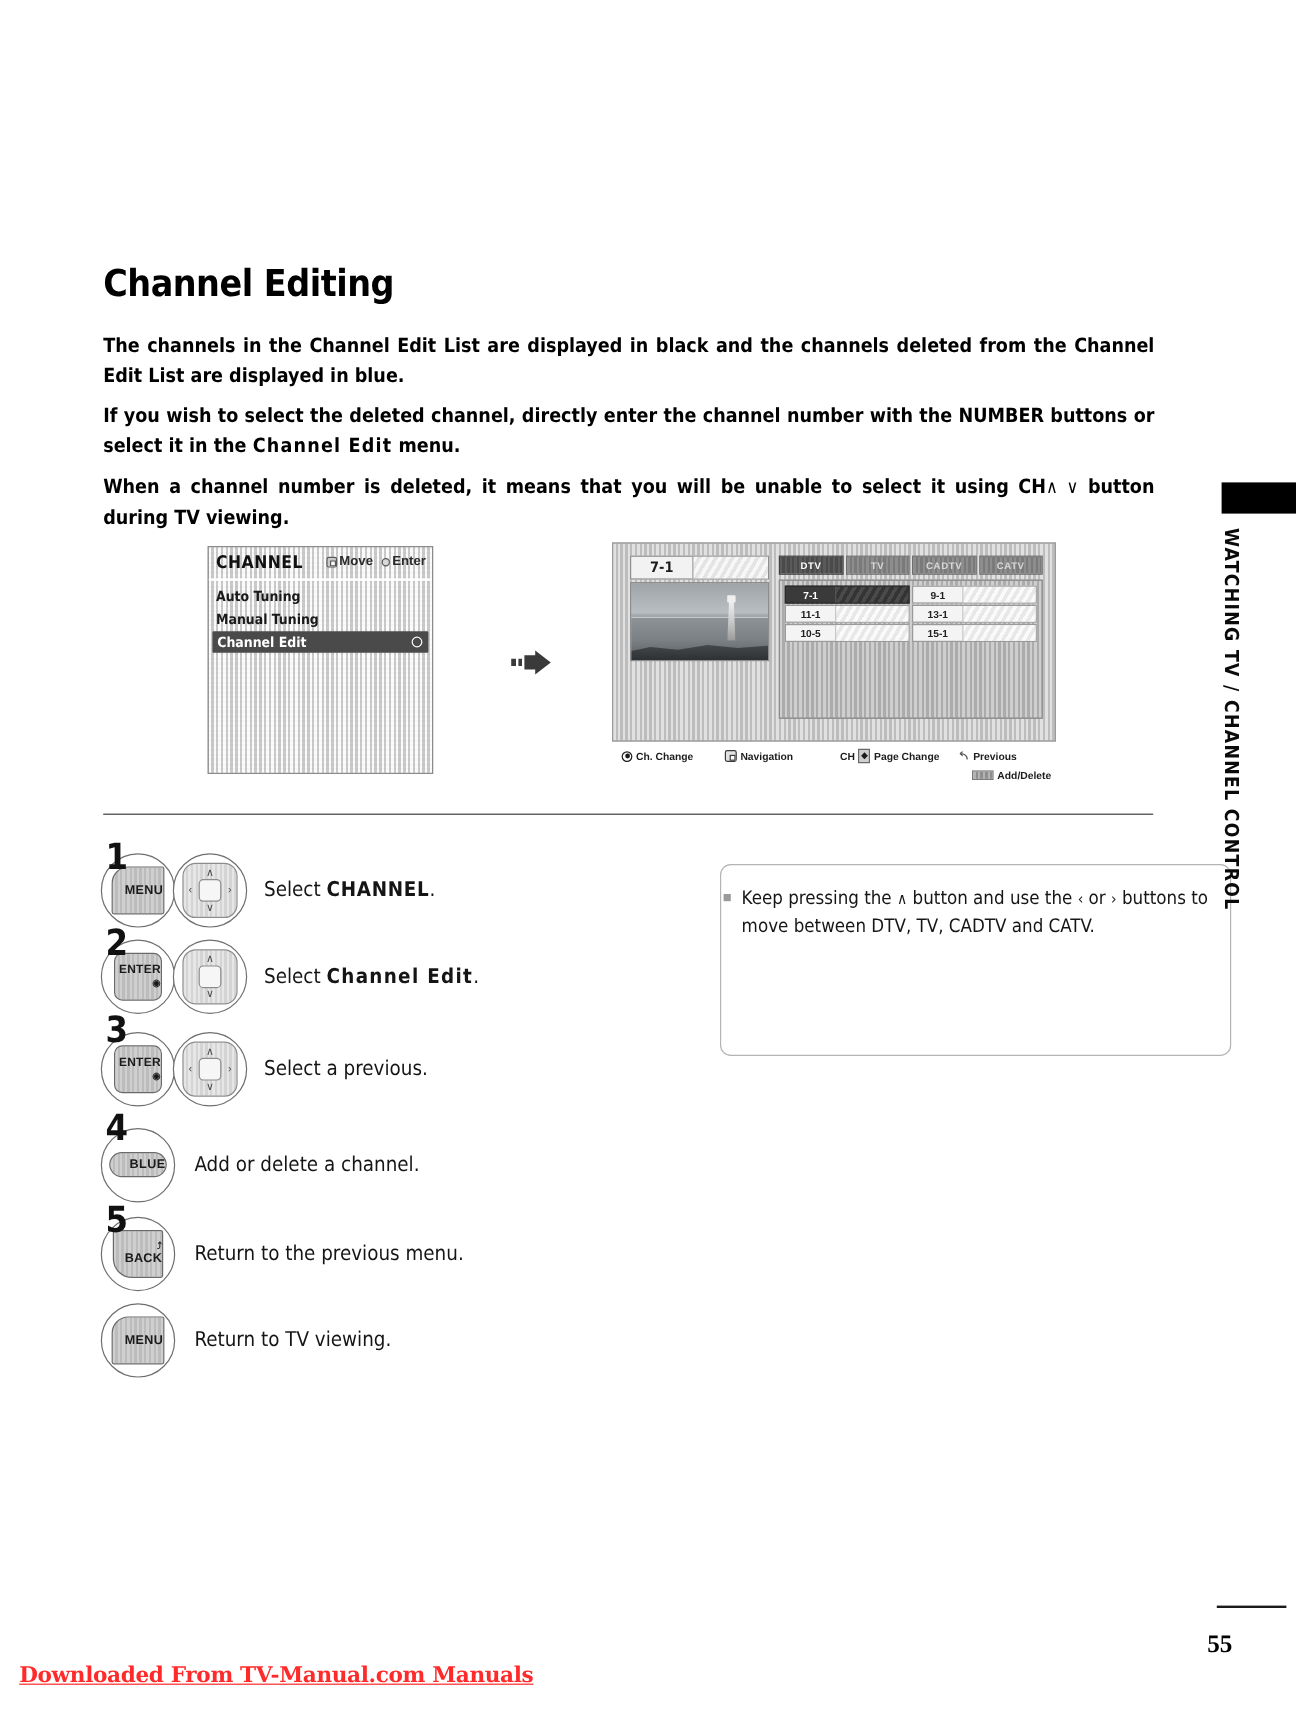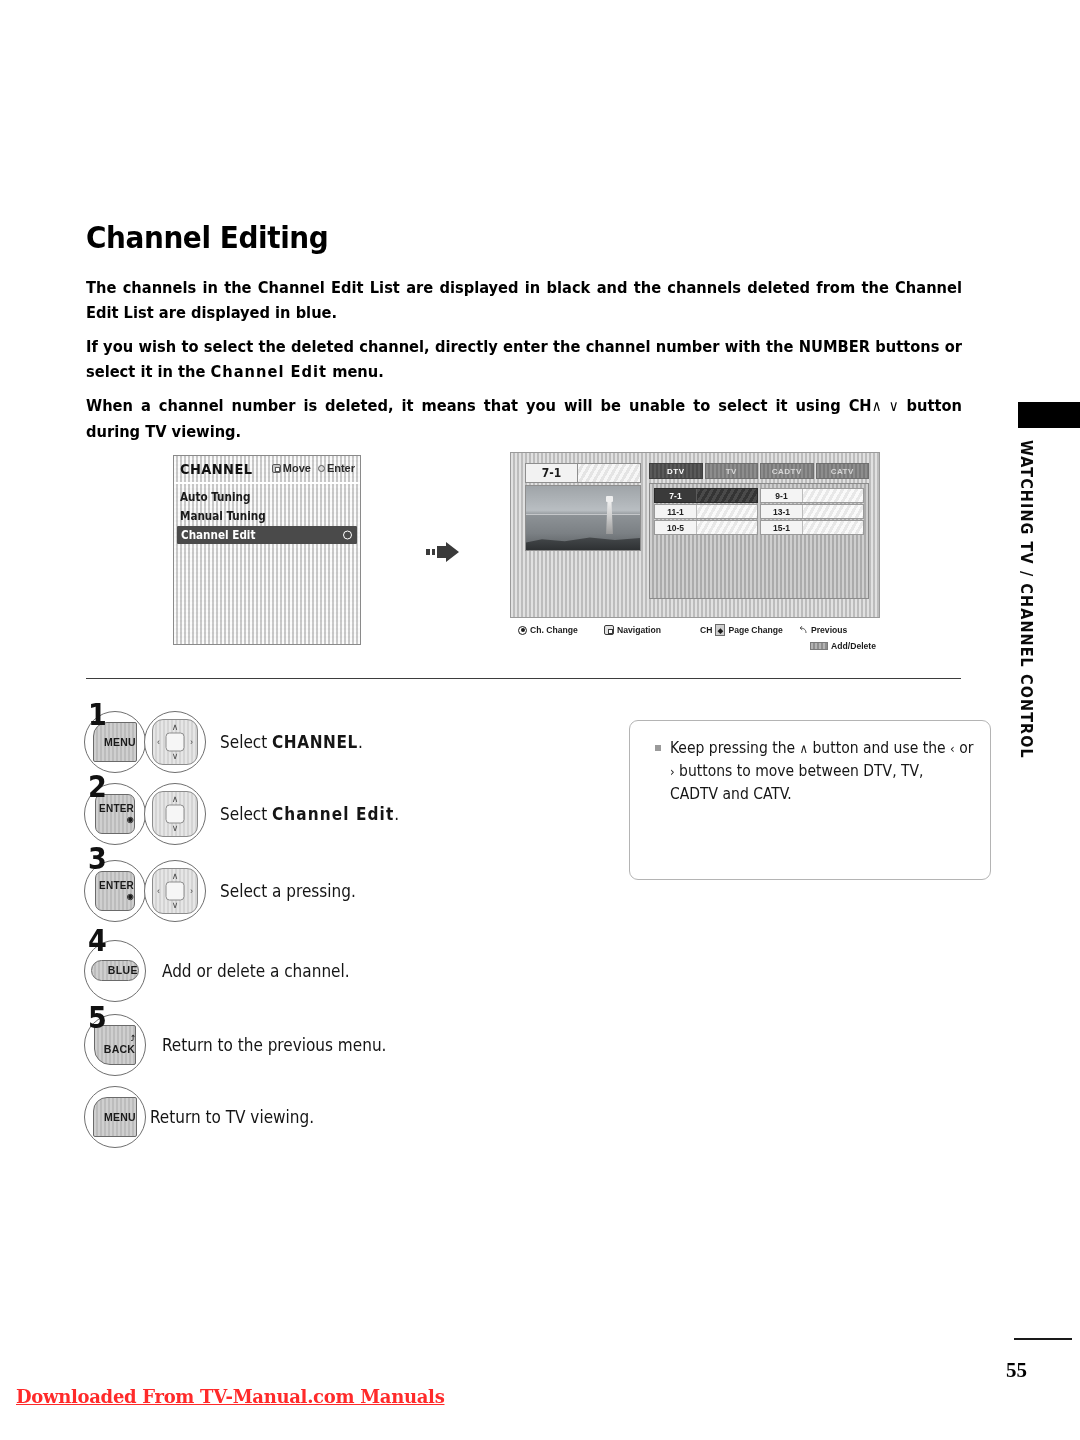--- a/index.html
+++ b/index.html
@@ -281,23 +281,23 @@
   .navpad .rt { right: 4px; top: 50%; transform: translateY(-50%); }
   .step-text {
     font-size: 17px; color: #151515; margin-left: 14px;
     font-family: "DejaVu Sans Condensed","Liberation Sans",sans-serif;
   }
   .step-text b { font-weight: 700; }
   .step-text .sp { letter-spacing: 1.1px; font-weight: 700; }
 
   
   .note {
-    position: absolute; left: 629px; top: 720px; width: 362px; height: 160px;
+    position: absolute; left: 600px; top: 720px; width: 426px; height: 160px;
     border: 1px solid #b4b4b4; border-radius: 9px; background: #fff;
-    padding: 16px 16px 12px 24px;
+    padding: 16px 16px 12px 1px;
   }
   .note ul { list-style: none; }
   .note li {
     position: relative; padding-left: 16px; margin-bottom: 10px;
     font-size: 15.5px; line-height: 22px; color: #161616;
     font-family: "DejaVu Sans Condensed","Liberation Sans",sans-serif;
   }
   .note li::before {
     content: ""; position: absolute; left: 1px; top: 8px;
     width: 6px; height: 6px; background: #9a9a9a;
@@ -519,21 +519,21 @@
       </div>
       <div class="btn-circle" style="margin-left:-2px;">
         <div class="navpad">
           <span class="up">∧</span>
           <span class="dn">∨</span>
           <span class="lf">‹</span>
           <span class="rt">›</span>
           <div class="center"></div>
         </div>
       </div>
-      <div class="step-text">Select a pressing.</div>
+      <div class="step-text">Select a previous.</div>
     </div>
 
     <div class="step" style="height:77px;">
       <div class="step-num">4</div>
       <div class="btn-circle">
         <div class="key blue">
             <span>BLUE</span>
           </div>
       </div>
       <div class="step-text" style="margin-left:16px;">Add or delete a channel.</div>
@@ -550,21 +550,21 @@
       <div class="step-text" style="margin-left:16px;">Return to the previous menu.</div>
     </div>
 
     <div class="step" style="height:72px;">
       <div class="step-num"></div>
       <div class="btn-circle">
         <div class="key menu">
             <span>MENU</span>
           </div>
       </div>
-      <div class="step-text" style="margin-left:4px;">Return to TV viewing.</div>
+      <div class="step-text" style="margin-left:16px;">Return to TV viewing.</div>
     </div>
 
   </div>
 
   <div class="note">
     <ul>
       <li>
         <span>Keep pressing the </span><span class="ar">∧</span><span> button and use the </span><span class="ar">‹</span><span> or </span><span class="ar">›</span><span> buttons to move between DTV, TV, CADTV and CATV.</span>
       </li>
     </ul>

